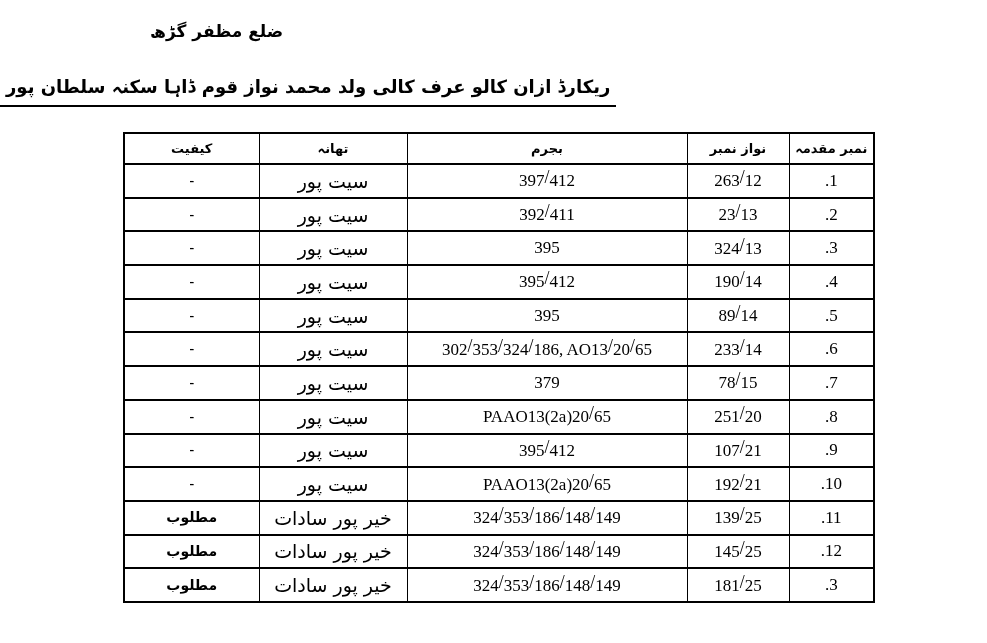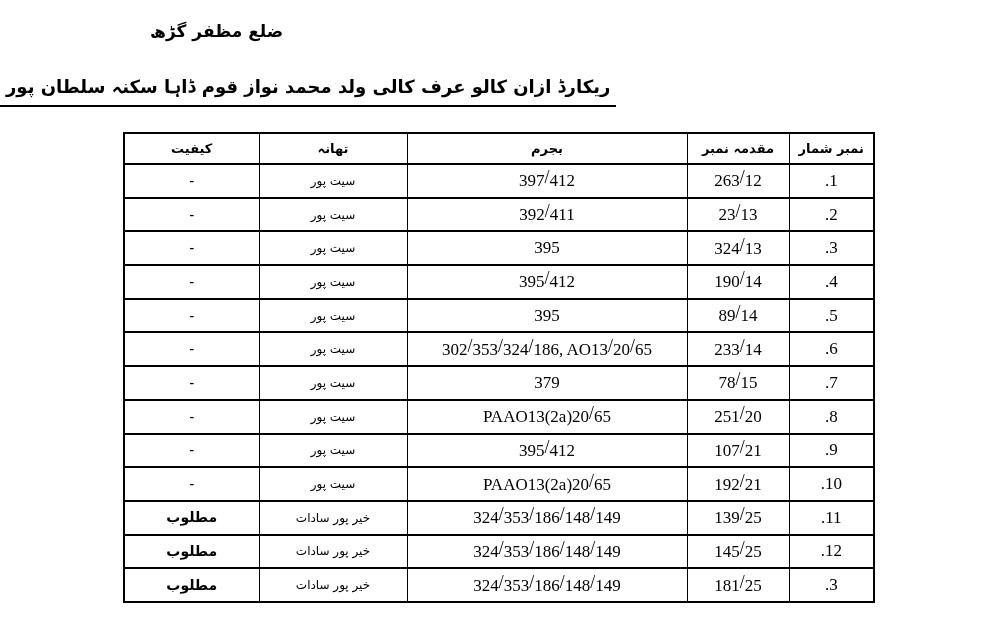--- a/index.html
+++ b/index.html
@@ -32,21 +32,21 @@
     text-align:center;vertical-align:middle;padding:0 2px;
     overflow:hidden;white-space:nowrap;
   }
   table.record thead tr{height:31px;}
   table.record tbody tr{height:33.7px;}
   th.col-head{font-size:13px;font-weight:bold;}
   td.num{
     font-family:"Liberation Serif",serif;font-size:17px;direction:rtl;
   }
   td.frac{direction:ltr;}
-  td.urdu-cell{font-size:12px;}
+  td.urdu-cell{font-size:19px;}
   td.status-cell{
     font-family:"Liberation Serif","DejaVu Sans",serif;
     font-size:14px;font-weight:bold;
   }
   .rs{display:inline-block;transform:translateY(-3.5px);font-size:1.05em;}
 </style>
 </head>
 <body>
 
 <div class="top-header">
@@ -60,22 +60,22 @@
 <table class="record">
   <colgroup>
     <col style="width:85px">
     <col style="width:102px">
     <col style="width:280px">
     <col style="width:148px">
     <col style="width:135px">
   </colgroup>
   <thead>
     <tr>
-      <th class="col-head urdu">نمبر شمار</th>
-      <th class="col-head urdu">مقدمہ نمبر</th>
+      <th class="col-head urdu">نمبر مقدمہ</th>
+      <th class="col-head urdu">نواز نمبر</th>
       <th class="col-head urdu">بجرم</th>
       <th class="col-head urdu">تھانہ</th>
       <th class="col-head urdu">کیفیت</th>
     </tr>
   </thead>
   <tbody>
       <tr>
         <td class="num">1.</td>
         <td class="num frac">263<span class="rs">/</span>12</td>
         <td class="num frac">397<span class="rs">/</span>412</td>

